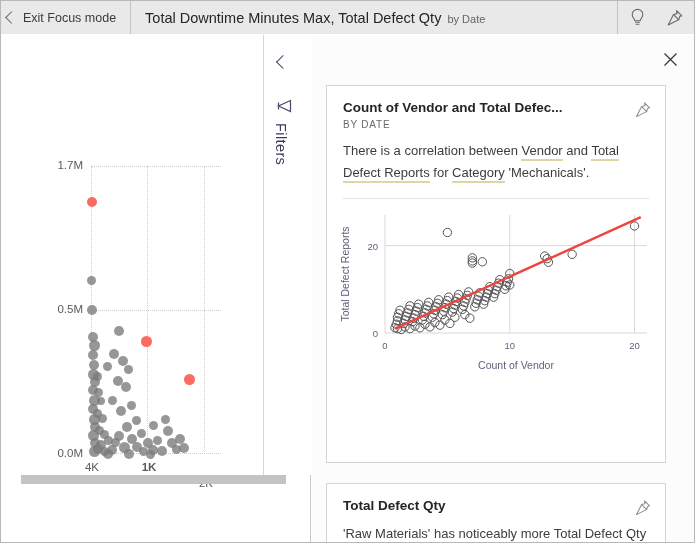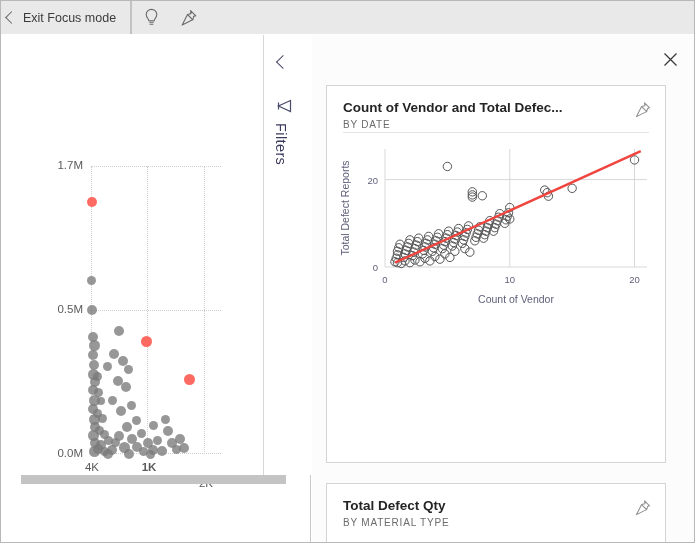--- a/index.html
+++ b/index.html
@@ -126,20 +126,24 @@
 </style>
 </head>
 <body>
 
 <div class="header">
   <div class="exit-focus">
     <span class="chev-left"></span>
     <span class="exit-focus-label">Exit Focus mode</span>
   </div>
   <div class="hdr-sep"></div>
+  <div class="title-wrap">
+    <span class="title-main">Total Downtime Minutes Max, Total Defect Qty</span>
+    <span class="title-sub">by Date</span>
+  </div>
   <div class="hdr-sep"></div>
   <div class="hdr-icons">
     <div class="hdr-icon">
       <svg width="17" height="19" viewBox="0 0 17 19">
         <path d="M8.5 1.4c-3.0 0-5.3 2.3-5.3 5.2 0 2.0 1.0 3.2 1.8 4.2.5.7.8 1.2.8 1.9h5.4c0-.7.3-1.2.8-1.9.8-1.0 1.8-2.2 1.8-4.2 0-2.9-2.3-5.2-5.3-5.2z" fill="none" stroke="#6a6a6a" stroke-width="1.1"></path>
         <path d="M6.2 14.2h4.6M6.6 16.3h3.8" fill="none" stroke="#6a6a6a" stroke-width="1.1"></path>
       </svg>
     </div>
     <div class="hdr-icon">
       <svg width="20" height="20" viewBox="0 0 20 20">
@@ -268,20 +272,21 @@
       <div class="card-sub">BY DATE</div>
       <div class="card-pin">
         <svg width="20" height="20" viewBox="0 0 20 20">
           <g fill="none" stroke="#8d8d8d" stroke-width="1.05" stroke-linejoin="round">
             <path d="M11.6 2.8l5.0 5.0-2.0.6-.9 3.3-5.1-5.1 3.3-.9z"></path>
             <path d="M8.6 6.6L3.5 16.6 13.5 11.6"></path>
           </g>
         </svg>
       </div>
     </div>
+    <div class="card-body" id="insight-text-0"><span>There is a correlation between </span><span class="hl">Vendor</span><span> and </span><span class="hl">Total Defect Reports</span><span> for </span><span class="hl">Category</span><span> 'Mechanicals'.</span></div>
     <div class="card-divider"></div>
     <div class="mini-chart">
       <svg id="mini-svg" width="318" height="168" viewBox="0 0 318 168">
           <line x1="52" x2="314" y1="128" y2="128" stroke="#d8d8d8" stroke-width="1"></line>
           <line x1="52" x2="314" y1="40.592592592592595" y2="40.592592592592595" stroke="#d8d8d8" stroke-width="1"></line>
           <line x1="176.76190476190476" x2="176.76190476190476" y1="10" y2="128" stroke="#d8d8d8" stroke-width="1"></line>
           <line x1="301.5238095238095" x2="301.5238095238095" y1="10" y2="128" stroke="#d8d8d8" stroke-width="1"></line>
           <line x1="52" x2="52" y1="10" y2="128" stroke="#d8d8d8" stroke-width="1"></line>
           <circle cx="61.98095238095238" cy="122.75555555555556" r="4.2" fill="none" stroke="#555" stroke-width="1"></circle>
           <circle cx="63.22857142857143" cy="119.25925925925927" r="4.2" fill="none" stroke="#555" stroke-width="1"></circle>
@@ -387,21 +392,20 @@
           <text x="301.5238095238095" y="144" text-anchor="middle" class="mini-axis-text">20</text>
           <text x="183" y="164" text-anchor="middle" class="mini-axis-title">Count of Vendor</text>
           <text x="16" y="69" text-anchor="middle" class="mini-axis-title" transform="rotate(-90 16 69)">Total Defect Reports</text>
         </svg>
     </div>
   </div>
 
   <div class="card" style="top:448px;height:110px;">
     <div class="card-head">
       <div class="card-title">Total Defect Qty</div>
-      <div class="card-sub">BY MATERIAL TYPE</div>
       <div class="card-pin">
         <svg width="20" height="20" viewBox="0 0 20 20">
           <g fill="none" stroke="#8d8d8d" stroke-width="1.05" stroke-linejoin="round">
             <path d="M11.6 2.8l5.0 5.0-2.0.6-.9 3.3-5.1-5.1 3.3-.9z"></path>
             <path d="M8.6 6.6L3.5 16.6 13.5 11.6"></path>
           </g>
         </svg>
       </div>
     </div>
     <div class="card-body" id="insight-text-1"><span>'Raw Materials' has noticeably more </span><span class="hl">Total Defect Qty</span></div>

